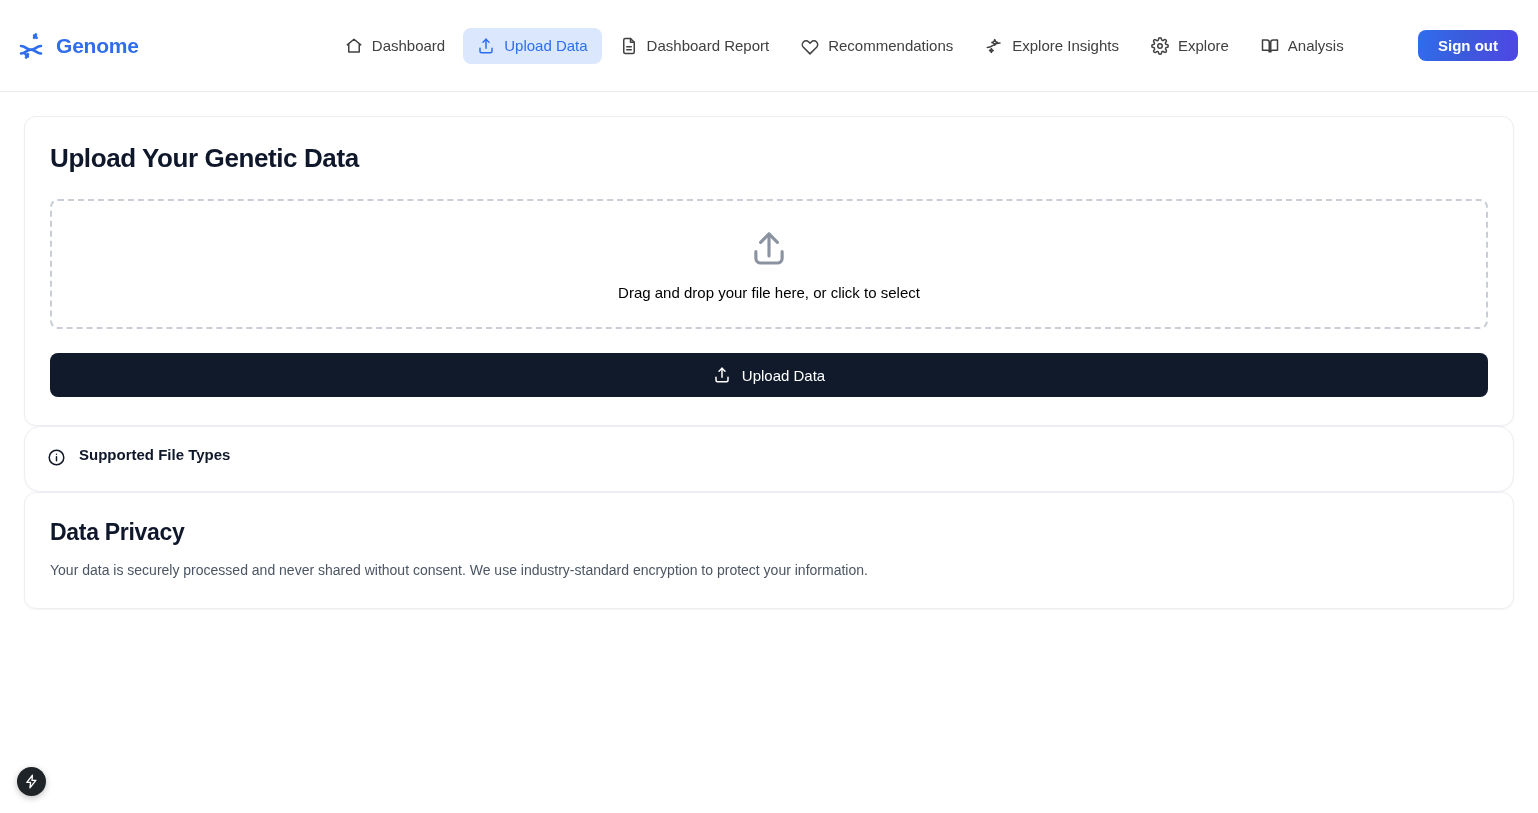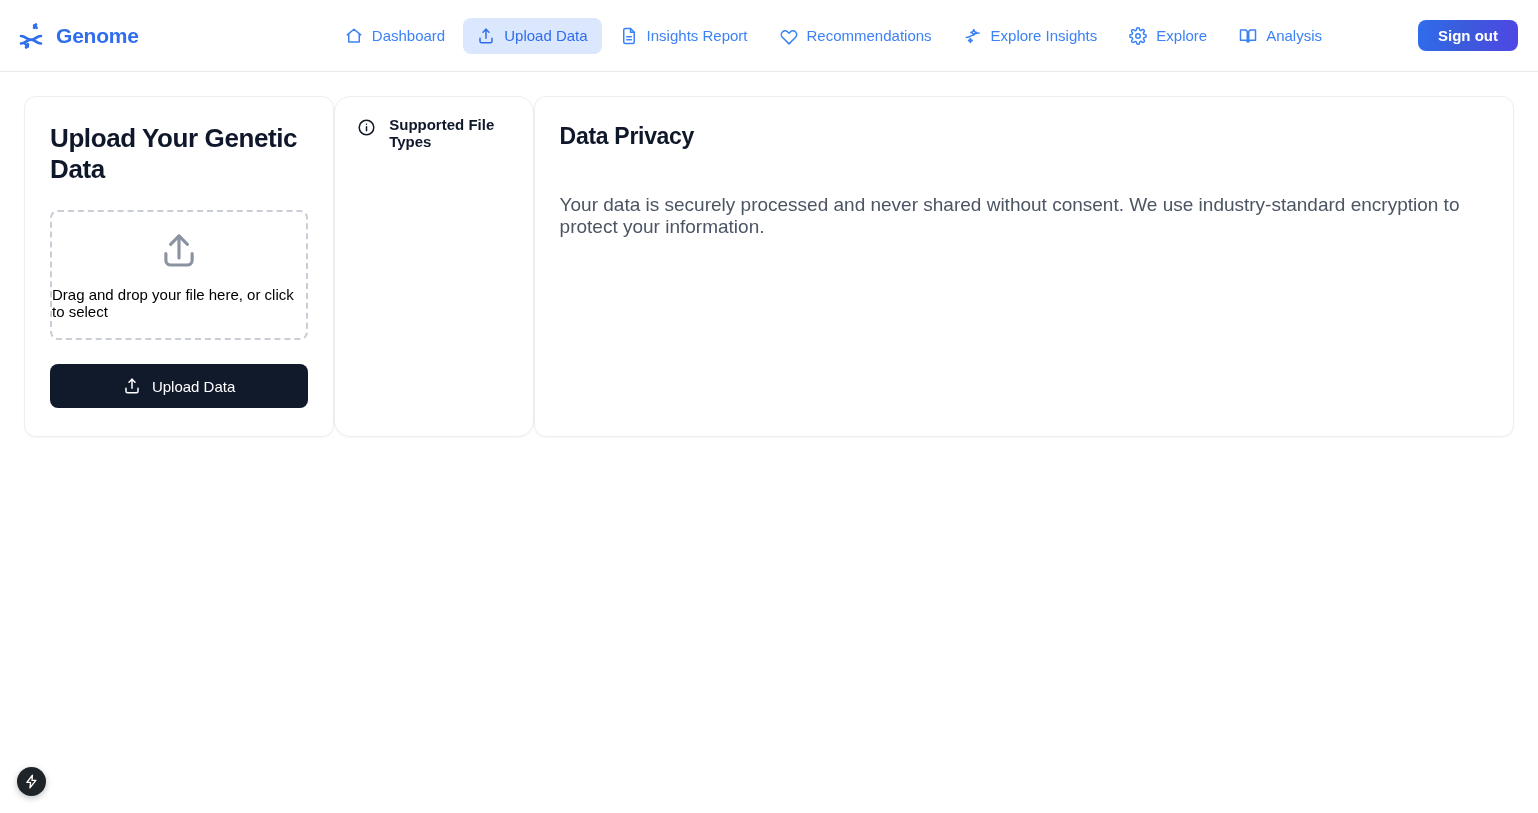--- a/index.html
+++ b/index.html
@@ -7,21 +7,21 @@
   html, body {
     width: 1538px;
     height: 813px;
     background: #ffffff;
     font-family: "Liberation Sans", sans-serif;
     -webkit-font-smoothing: antialiased;
   }
 
   
   .header {
-    height: 72px;
+    height: 92px;
     width: 100%;
     background: #ffffff;
     border-bottom: 1px solid #e8eaed;
     display: flex;
     align-items: center;
     padding: 0 20px 0 16px;
     position: relative;
   }
 
   .brand {
@@ -45,21 +45,21 @@
     margin-left: 192px;
   }
   .nav-item {
     display: flex;
     align-items: center;
     gap: 9px;
     padding: 9px 14px;
     border-radius: 8px;
     font-size: 15px;
     font-weight: 500;
-    color: #3b82f6;
+    color: #404040;
     white-space: nowrap;
     cursor: pointer;
     background: transparent;
   }
   .nav-item .ic { width: 18px; height: 18px; display: block; flex: 0 0 18px; }
   .nav-item.active {
     background: #dbe7fd;
     color: #2f6ded;
   }
 
@@ -73,21 +73,21 @@
     border-radius: 8px;
     border: none;
     cursor: pointer;
     font-family: "Liberation Sans", sans-serif;
   }
 
   
   .main {
     padding: 24px;
     display: flex;
-    flex-direction: row;
+    flex-direction: column;
   }
 
   .card {
     background: #ffffff;
     border: 1px solid #eceef1;
     border-radius: 12px;
     box-shadow: 0 1px 2px rgba(16,24,40,0.04);
   }
 
   .card-upload { padding: 26px 25px 28px 25px; }
@@ -157,24 +157,24 @@
     color: #374151;
   }
 
   
   .card-privacy { padding: 26px 25px 30px 25px; }
   .privacy-title {
     font-size: 23px;
     font-weight: 700;
     color: #0f172a;
     letter-spacing: -0.3px;
-    margin-bottom: 44px;
+    margin-bottom: 16px;
   }
   .privacy-text {
-    font-size: 19px;
+    font-size: 14px;
     color: #4b5563;
   }
 
   
   .fab {
     position: absolute;
     left: 17px;
     bottom: 17px;
     width: 29px;
     height: 29px;
@@ -233,21 +233,21 @@
 
     <div class="nav-item">
       <span class="ic">
         <svg viewBox="0 0 24 24" fill="none" stroke="currentColor" stroke-width="2" stroke-linecap="round" stroke-linejoin="round">
           <path d="M14 2H7a2 2 0 0 0-2 2v16a2 2 0 0 0 2 2h10a2 2 0 0 0 2-2V7z"></path>
           <path d="M14 2v5h5"></path>
             <path d="M9 13h6"></path>
             <path d="M9 17h6"></path>
         </svg>
       </span>
-      <span>Insights Report</span>
+      <span>Dashboard Report</span>
     </div>
 
     <div class="nav-item">
       <span class="ic">
         <svg viewBox="0 0 24 24" fill="none" stroke="currentColor" stroke-width="2" stroke-linecap="round" stroke-linejoin="round">
           <path d="M20.8 6.6a5 5 0 0 0-7.1 0L12 8.3l-1.7-1.7a5 5 0 0 0-7.1 7.1l8.8 8.8 8.8-8.8a5 5 0 0 0 0-7.1z"></path>
         </svg>
       </span>
       <span>Recommendations</span>
     </div>

